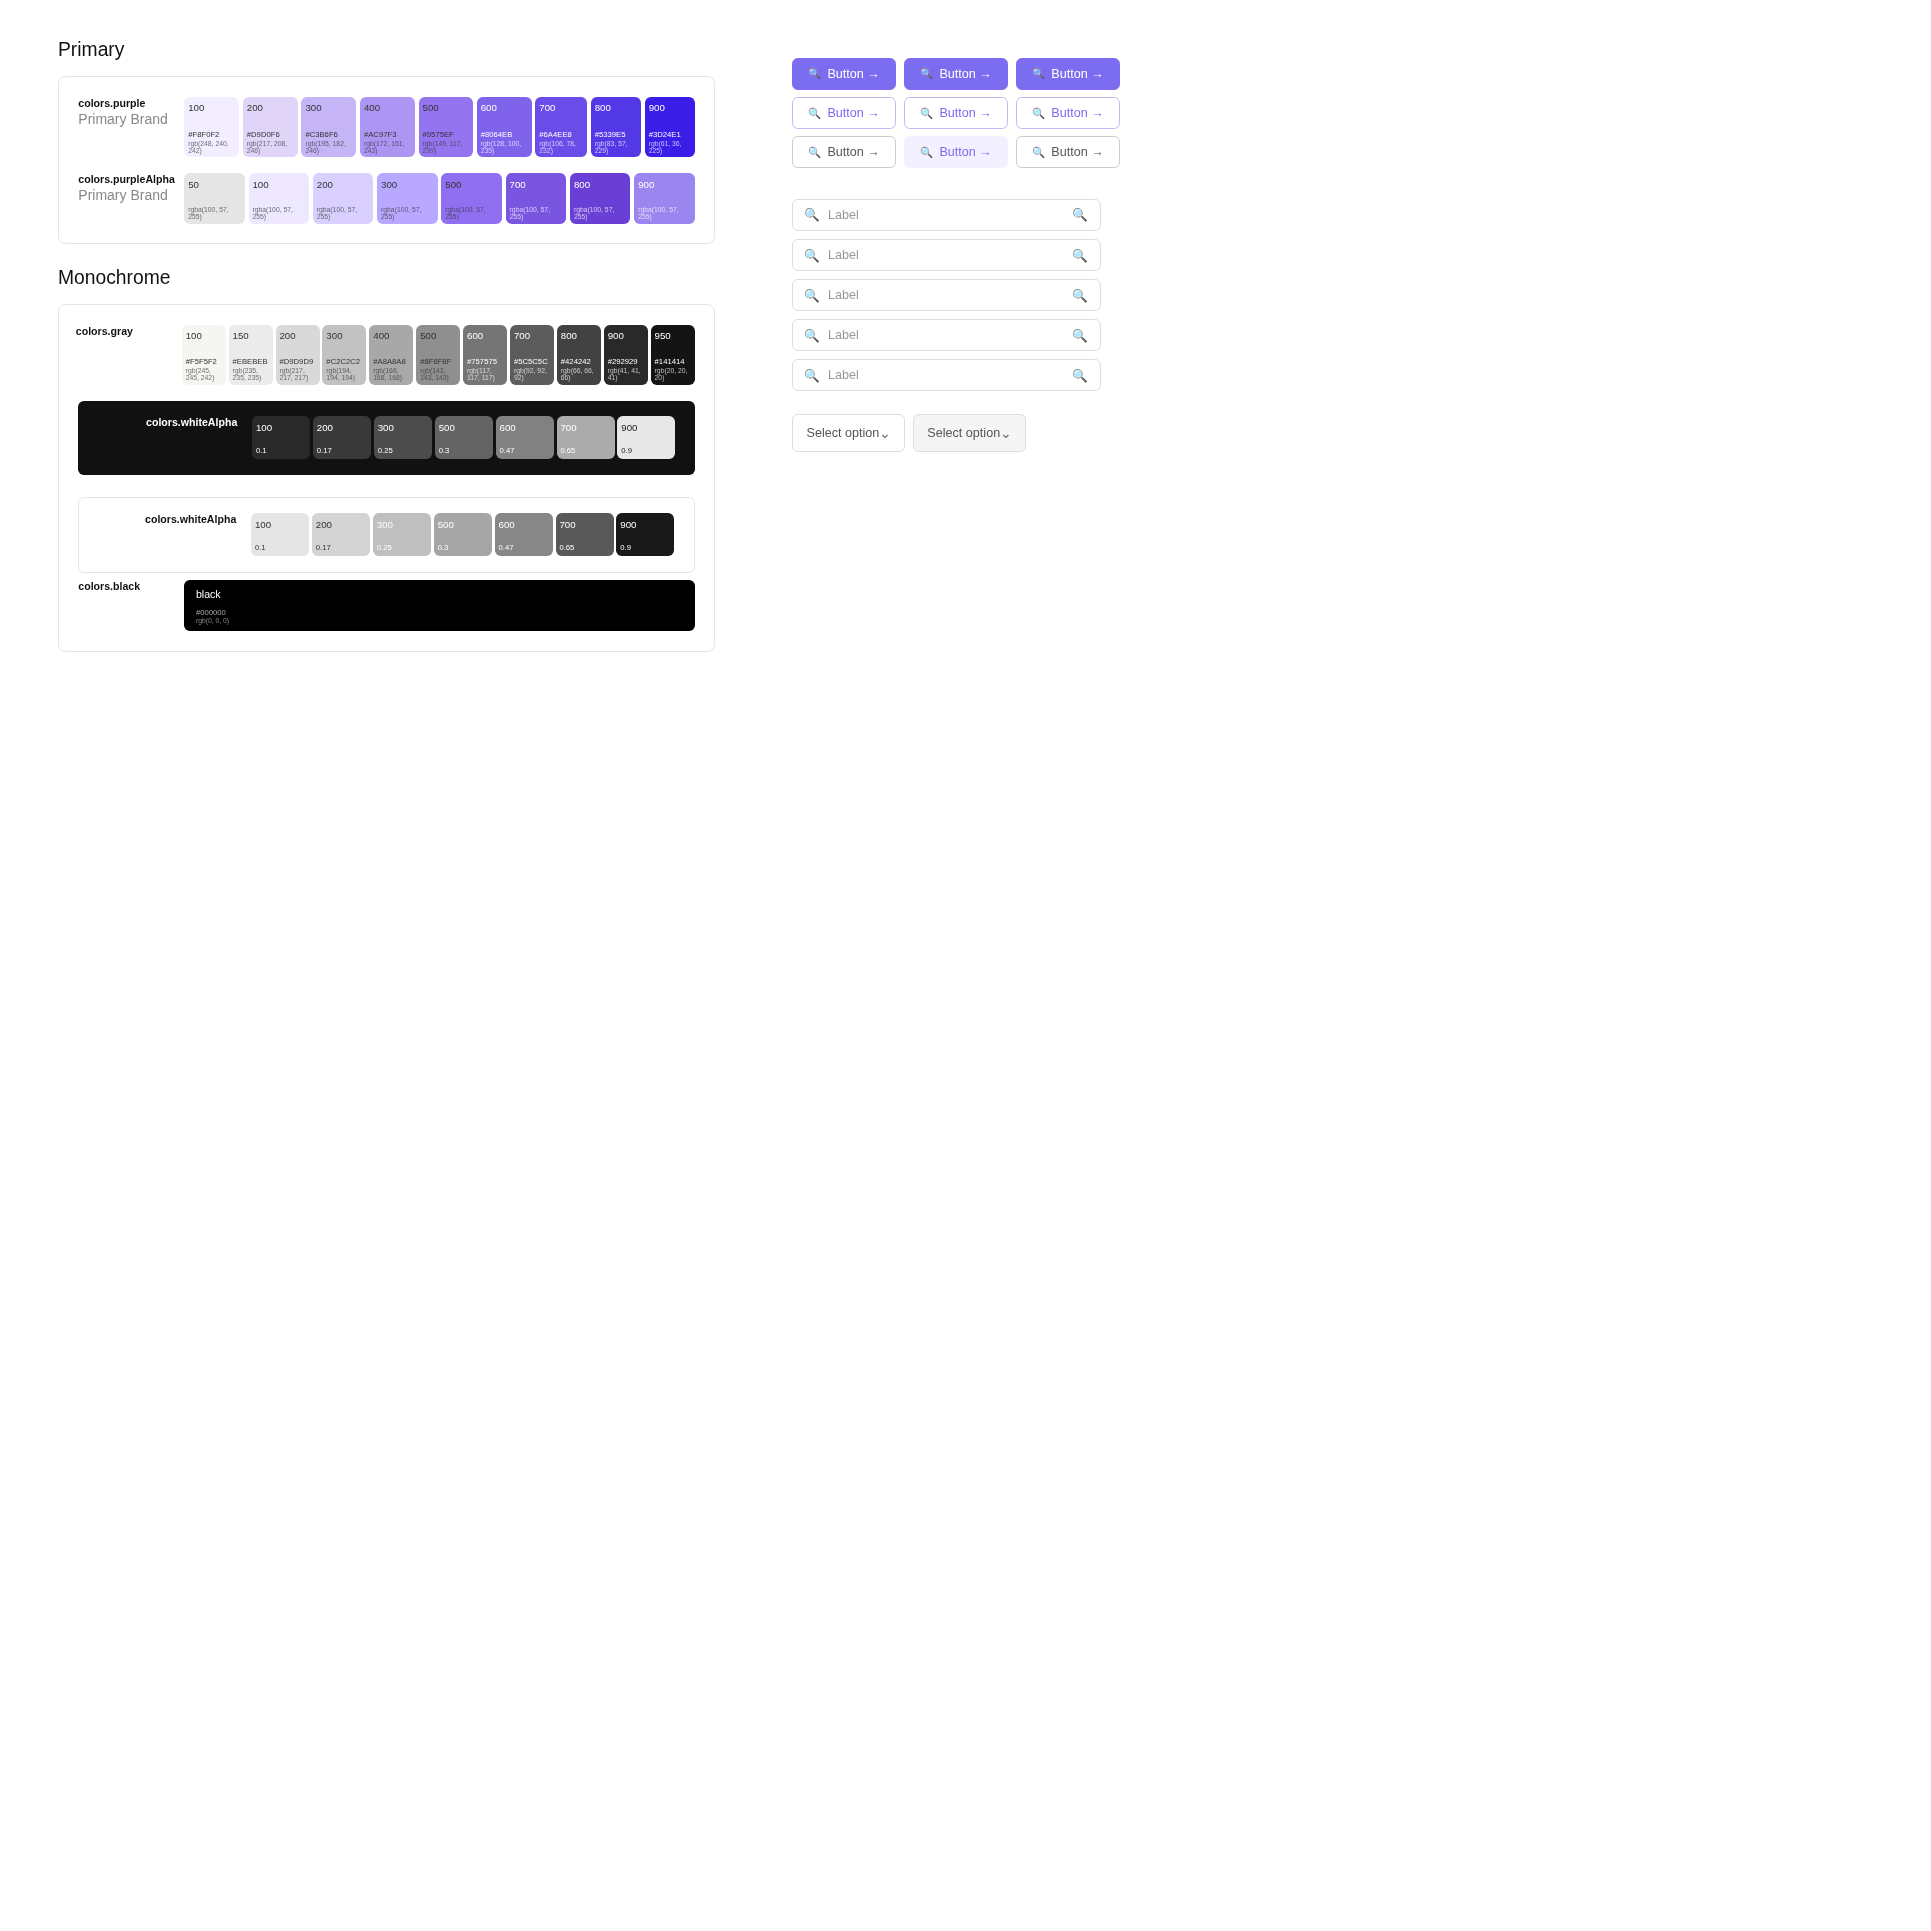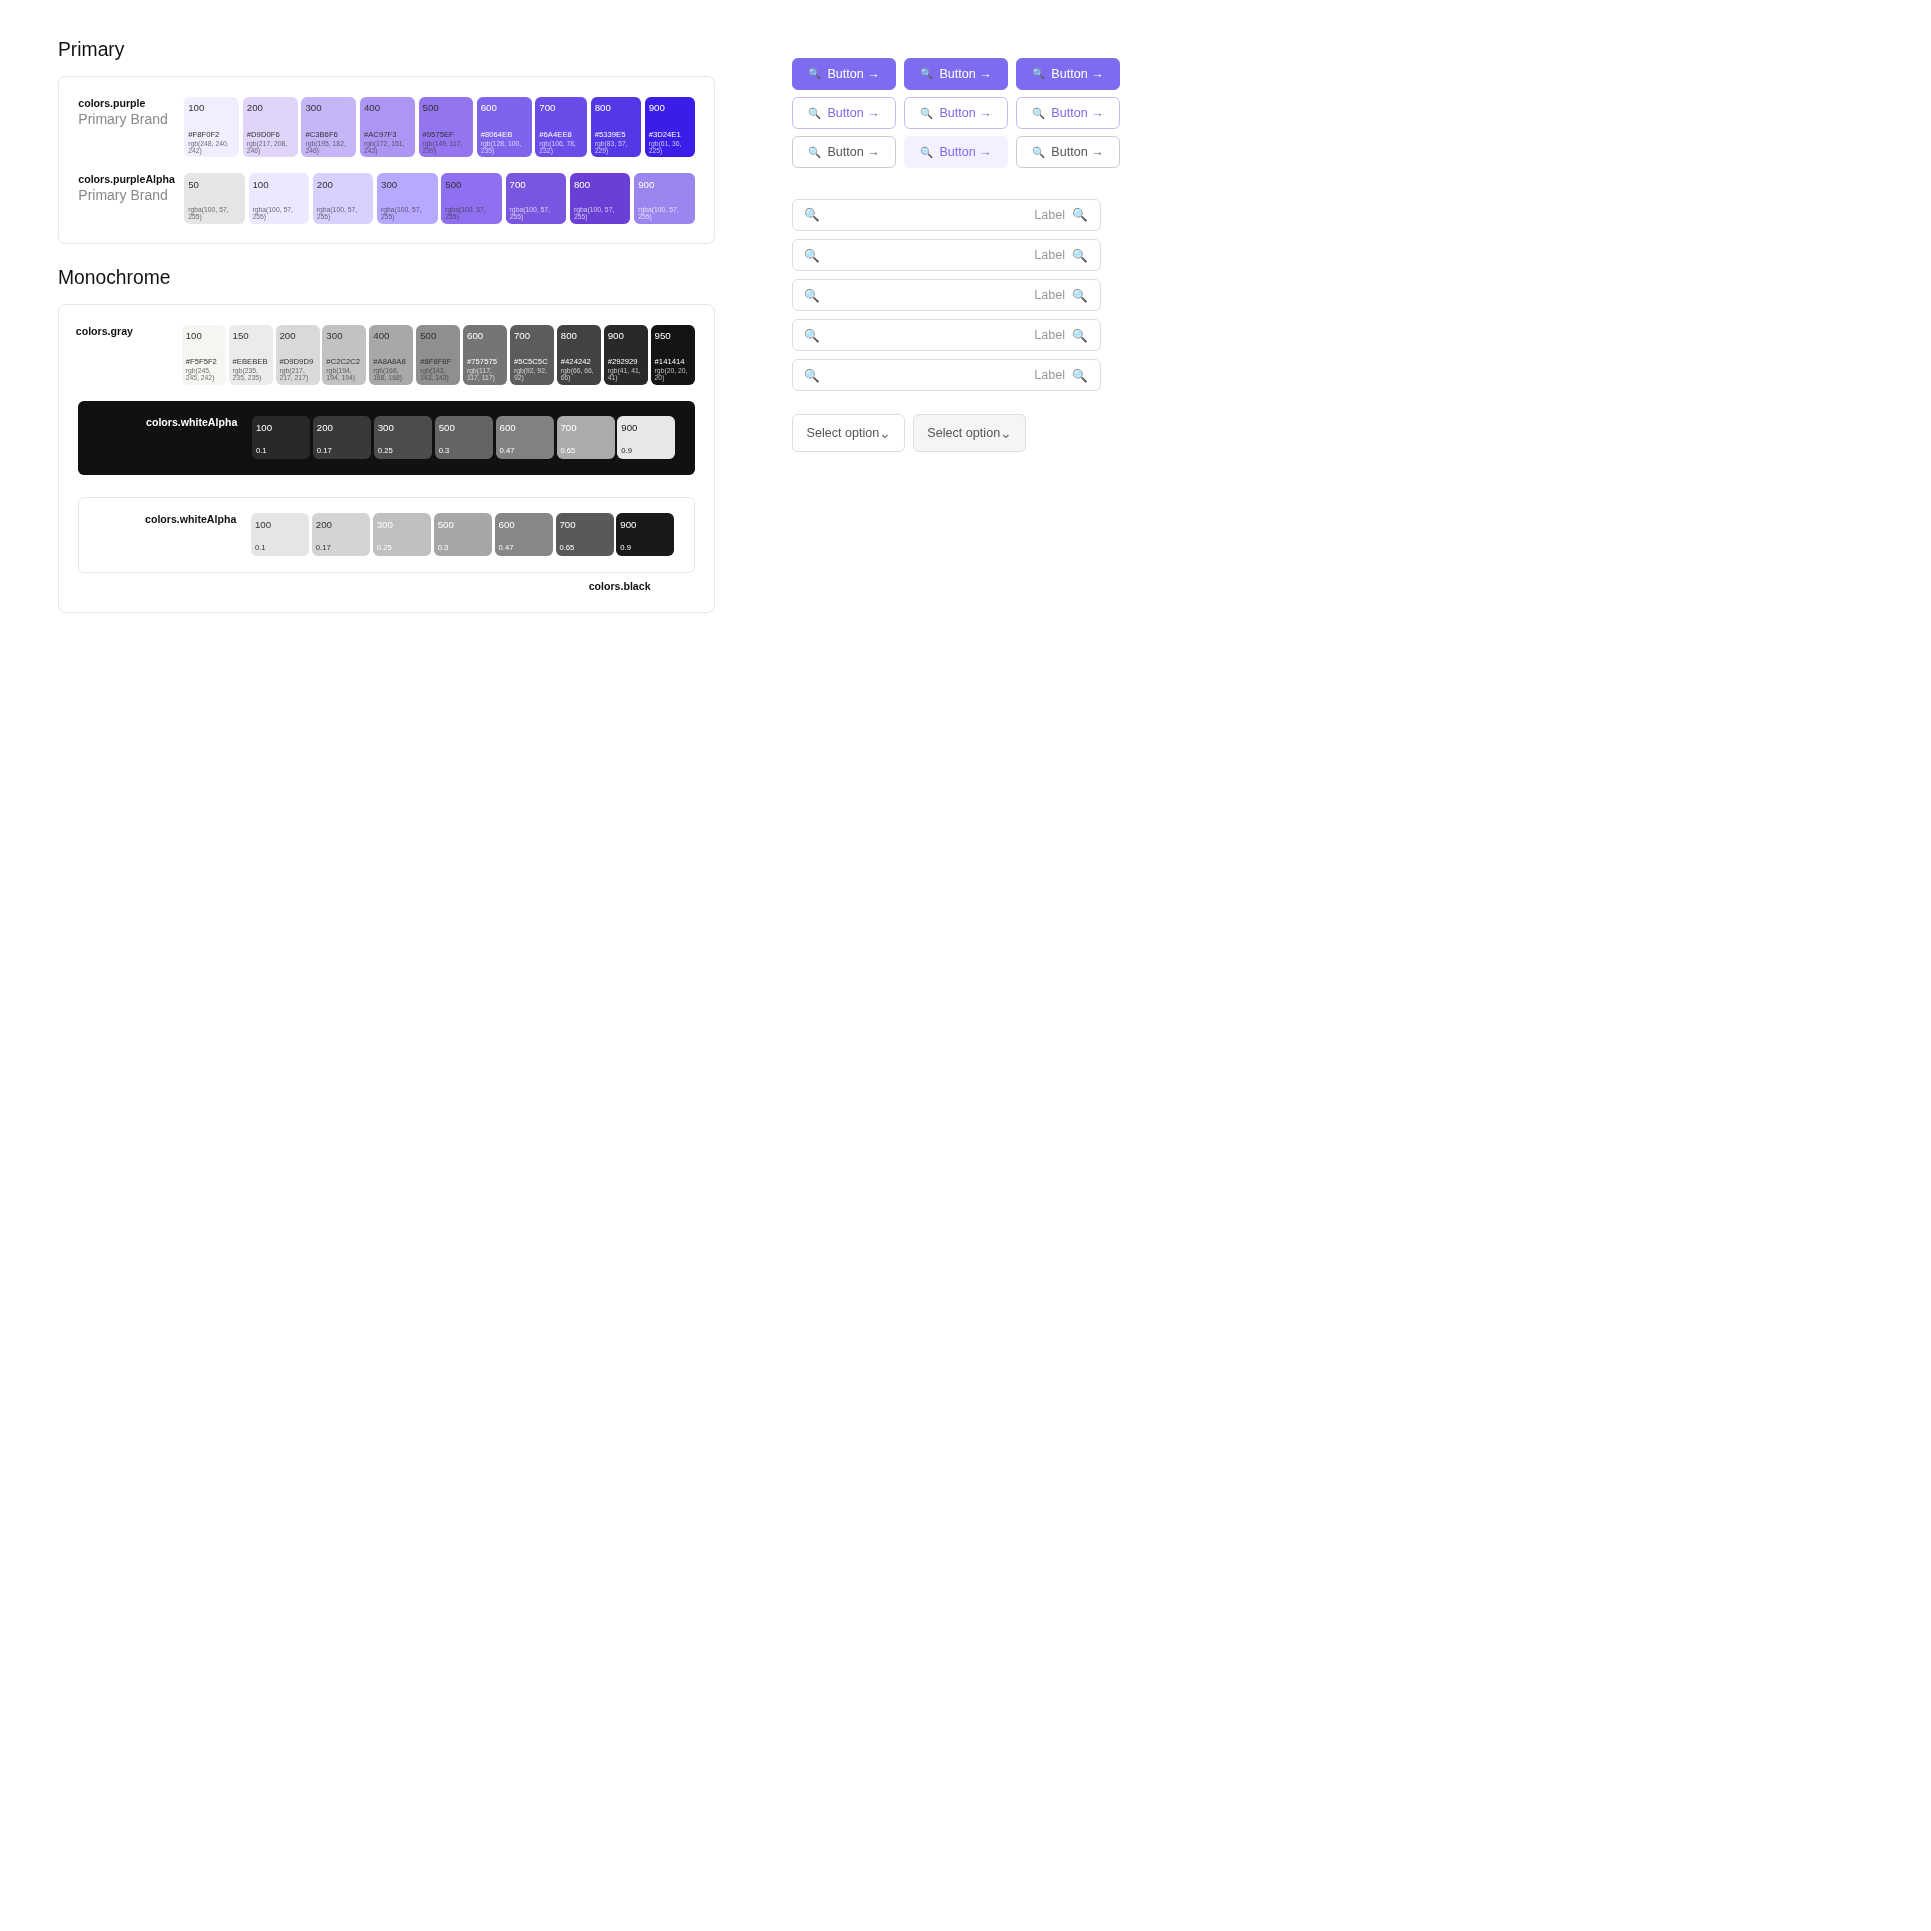--- a/index.html
+++ b/index.html
@@ -148,21 +148,20 @@
       gap: 7.7px;
       background: #fff;
     }
     .input-wrapper input {
       border: none;
       outline: none;
       flex: 1;
       font-size: 12.6px;
       color: #4d7c0f;
       background: transparent;
-      text-align: right;
     }
     .input-wrapper input::placeholder { color: #999; }
     .search-icon-left { color: #aaa; font-size: 12.6px; }
     .search-icon-right { color: #aaa; font-size: 12.6px; }
     
     .select-group {
       display: flex;
       gap: 7.7px;
     }
     .select-wrapper {
@@ -442,20 +441,27 @@
             </div>
           </div>
         </div>
       </div>
 
 
       <div class="color-row" style="margin-bottom:0;">
         <div class="color-label">
           <div class="color-label-name">colors.black</div>
         </div>
+        <div style="flex:1;">
+          <div style="background:#000;border-radius:5.8px;padding:7.7px 11.6px;color:#fff;">
+            <div style="font-size:10.6px;font-weight:500;margin-bottom:7.7px;">black</div>
+            <div style="font-size:7.7px;color:#aaa;">#000000</div>
+            <div style="font-size:6.8px;color:#888;">rgb(0, 0, 0)</div>
+          </div>
+        </div>
       </div>
 
     </div>
   </div>
 
   <div class="right-panel">
 
     <div class="button-grid">
 
       <div class="button-row">

